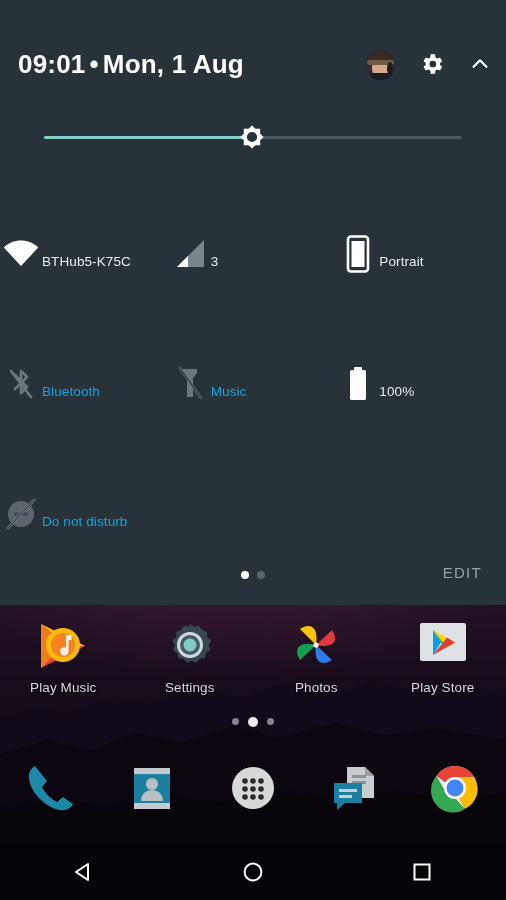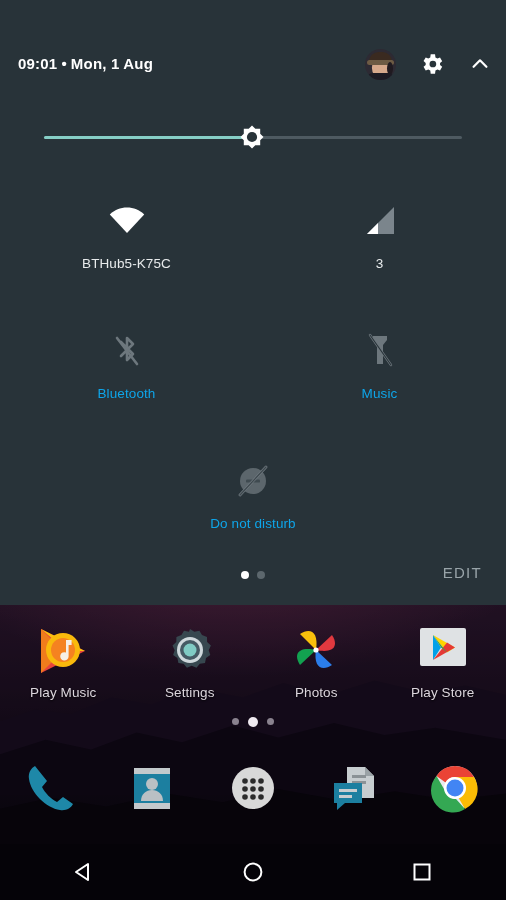--- a/index.html
+++ b/index.html
@@ -25,21 +25,21 @@
     clip-path:polygon(0% 66%, 9% 54%, 18% 62%, 27% 48%, 36% 56%, 46% 42%, 55% 52%, 66% 40%, 76% 50%, 86% 44%, 100% 54%, 100% 100%, 0% 100%);
     background:#130a1a; }
   .m3 { bottom:0; height:110px;
     clip-path:polygon(0% 58%, 10% 48%, 21% 56%, 33% 44%, 44% 52%, 55% 40%, 67% 50%, 78% 42%, 89% 50%, 100% 44%, 100% 100%, 0% 100%);
     background:#0b0610; }
   .wall-dim { position:absolute; left:0; top:0; width:506px; height:855px; background:rgba(0,0,0,.32); }
 
   
   .app-row {
     position:absolute; left:0; top:605px; width:506px; height:95px;
-    display:flex; align-items:flex-end; padding-top:8px;
+    display:flex; align-items:center; padding-top:8px;
   }
   .app-cell { flex:1; display:flex; flex-direction:column; align-items:center; }
   .app-ic { width:56px; height:56px; position:relative; }
   .app-label {
     margin-top:6px; font-size:13.5px; color:#dcd6dd;
     text-shadow:0 1px 2px rgba(0,0,0,.75); white-space:nowrap; letter-spacing:.1px;
   }
 
   
   .home-dots { position:absolute; left:0; top:718px; width:506px; display:flex; justify-content:center; gap:9px; }
@@ -60,21 +60,21 @@
 
   
   .qs-panel {
     position:absolute; left:0; top:0; width:506px; height:605px;
     background:#283339;
   }
 
   .qs-header { position:absolute; left:0; top:44px; width:506px; height:40px; }
   .qs-clock {
     position:absolute; left:18px; top:0; height:40px; line-height:40px;
-    font-size:15px; font-weight:bold; color:#ffffff; letter-spacing:.2px;
+    font-size:26px; font-weight:bold; color:#ffffff; letter-spacing:.2px;
   }
   .qs-clock .sep { margin:0 4px; }
 
   .hdr-icons { position:absolute; right:14px; top:0; height:40px; display:flex; align-items:center; gap:22px; }
   .avatar {
     width:31px; height:31px; border-radius:50%; overflow:hidden; position:relative;
     background:#2d2a33; display:block;
   }
   .avatar .face { position:absolute; left:7px; top:9px; width:17px; height:20px; border-radius:46% 46% 48% 48%; background:#d6a98c; }
   .avatar .hair { position:absolute; left:4px; top:3px; width:23px; height:13px; border-radius:12px 12px 4px 4px; background:#3a2a20; }
@@ -93,21 +93,21 @@
   }
   .br-fill { position:absolute; left:0; top:0; height:3px; width:49%; background:#86cfc6; border-radius:2px; }
   .br-thumb {
     position:absolute; left:252px; top:19px; width:34px; height:34px;
     transform:translate(-50%,-50%);
   }
 
   
   .tiles { position:absolute; left:0; top:178px; width:506px; }
   .tile-row { display:flex; height:130px; }
-  .tile { flex:1; display:flex; flex-direction:column; align-items:center; padding-top:22px; }
+  .tile { flex:1; display:flex; align-items:center; padding-top:22px; }
   .tile-ic { width:42px; height:42px; display:flex; align-items:center; justify-content:center; }
   .tile-label {
     margin-top:14px; font-size:13.5px; color:#e8ebec; white-space:nowrap; letter-spacing:.1px;
   }
   .tile.off .tile-label { color:#0ea5e9; }
 
   
   .qs-footer { position:absolute; left:0; top:562px; width:506px; height:34px; }
   .qs-dots { position:absolute; left:0; top:9px; width:506px; display:flex; justify-content:center; gap:8px; }
   .qs-dots i { width:8px; height:8px; border-radius:50%; background:#5c676d; display:block; }
@@ -325,20 +325,29 @@
         <div class="tile">
           <div class="tile-ic">
             <svg width="34" height="32" viewBox="0 0 34 32">
               <polygon points="31,2 31,29 4,29" fill="#7b858c"></polygon>
               <polygon points="15,18 15,29 4,29" fill="#ffffff"></polygon>
             </svg>
           </div>
           <div class="tile-label">3</div>
         </div>
 
+        <div class="tile">
+          <div class="tile-ic">
+            <svg width="26" height="38" viewBox="0 0 26 38">
+              <rect x="3" y="1.5" width="20" height="35" rx="3" fill="none" stroke="#ffffff" stroke-width="2.6"></rect>
+              <rect x="6.5" y="6" width="13" height="26" fill="#ffffff"></rect>
+            </svg>
+          </div>
+          <div class="tile-label">Portrait</div>
+        </div>
       </div>
 
       <div class="tile-row">
         <div class="tile off">
           <div class="tile-ic">
             <svg width="30" height="36" viewBox="0 0 30 36">
               <path d="M9 9l12 12-6 6V5l6 6L9 23" fill="none" stroke="#6d777d" stroke-width="2.6" stroke-linejoin="round" stroke-linecap="round"></path>
               <line x1="5" y1="5" x2="25" y2="31" stroke="#6d777d" stroke-width="2.6" stroke-linecap="round"></line>
             </svg>
           </div>
@@ -349,20 +358,29 @@
           <div class="tile-ic">
             <svg width="28" height="36" viewBox="0 0 28 36">
               <path d="M7 3h14v4l-4 5v19h-6V12L7 7z" fill="#6d777d"></path>
               <line x1="4" y1="2" x2="25" y2="32" stroke="#6d777d" stroke-width="2.4" stroke-linecap="round"></line>
               <line x1="4" y1="2" x2="25" y2="32" stroke="#283339" stroke-width="1.1" stroke-linecap="round"></line>
             </svg>
           </div>
           <div class="tile-label">Music</div>
         </div>
 
+        <div class="tile">
+          <div class="tile-ic">
+            <svg width="22" height="36" viewBox="0 0 22 36">
+              <rect x="7" y="1" width="8" height="3.5" rx="1" fill="#ffffff"></rect>
+              <rect x="3" y="4" width="16" height="30" rx="1.6" fill="#ffffff"></rect>
+            </svg>
+          </div>
+          <div class="tile-label">100%</div>
+        </div>
       </div>
 
       <div class="tile-row">
         <div class="tile off">
           <div class="tile-ic">
             <svg width="34" height="34" viewBox="0 0 34 34">
               <circle cx="17" cy="17" r="13" fill="#5c666c"></circle>
               <rect x="10" y="15.4" width="14" height="3.2" rx="1.2" fill="#3f4a50"></rect>
               <line x1="4" y1="31" x2="30" y2="3" stroke="#6d777d" stroke-width="2.8" stroke-linecap="round"></line>
               <line x1="4" y1="31" x2="30" y2="3" stroke="#3d474d" stroke-width="1.2" stroke-linecap="round"></line>

